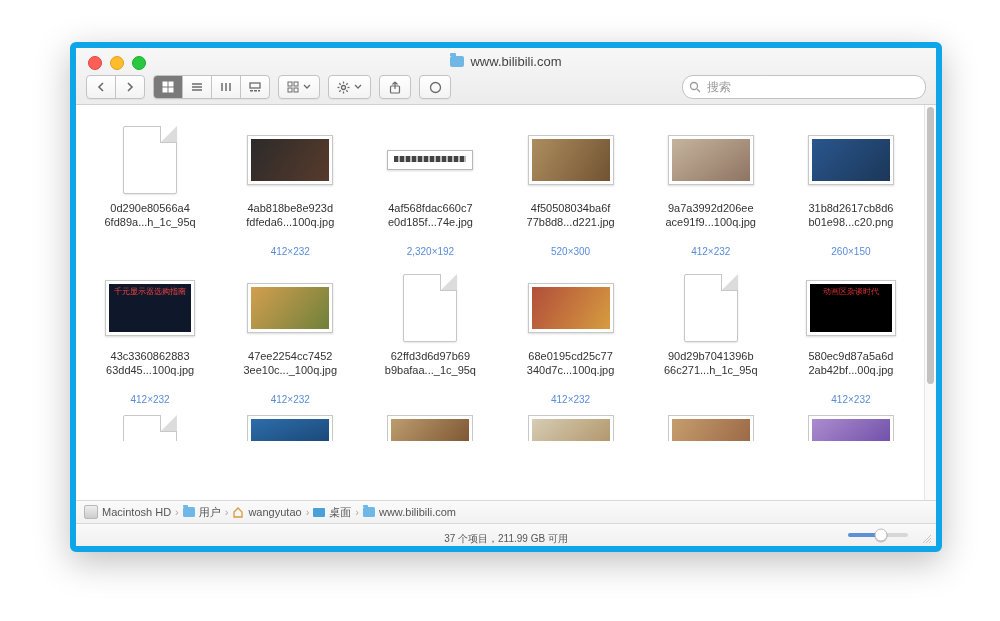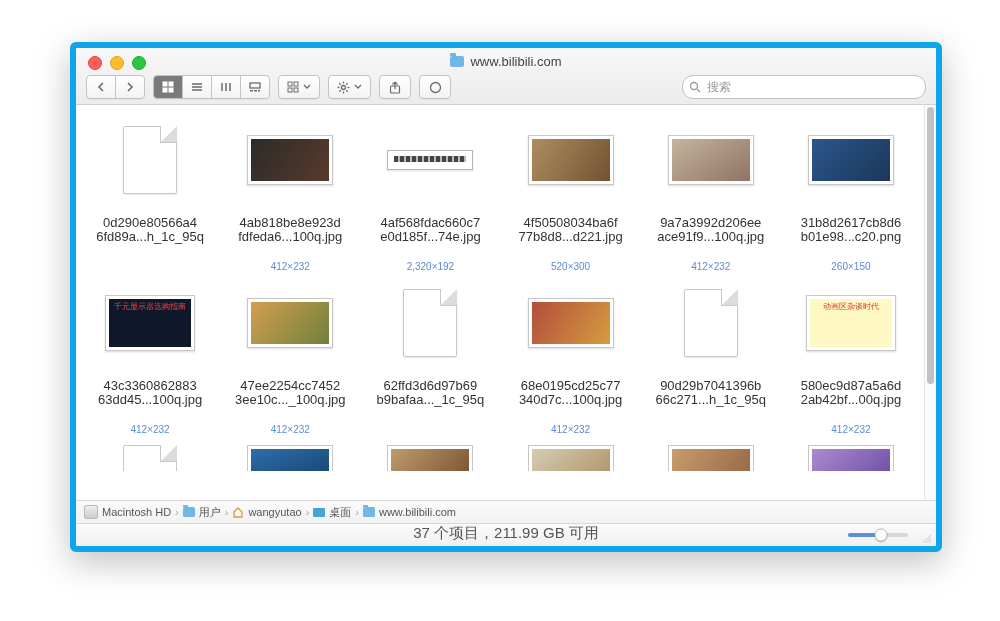--- a/index.html
+++ b/index.html
@@ -34,58 +34,58 @@
   .search input::placeholder{color:#9a9a9a;}
 
   
   .content{flex:1;overflow:hidden;position:relative;background:#fff;}
   .scroll{position:absolute;top:0;left:0;right:11px;bottom:0;overflow:hidden;}
   .grid{display:grid;grid-template-columns:repeat(6,1fr);padding:8px 4px 0 4px;}
   .item{display:flex;flex-direction:column;align-items:center;padding:6px 4px 4px 4px;text-align:center;}
   .thumb-wrap{height:82px;display:flex;align-items:center;justify-content:center;}
   .thumb{border:1px solid #c7c7c7;box-shadow:0 0 0 3px #fff inset,0 1px 2px rgba(0,0,0,.15);background:#ddd;}
   .thumb.img{width:84px;height:48px;}
-  .fname{font-size:13px;color:#333;line-height:14px;margin-top:15px;max-width:130px;word-break:break-all;text-align:center;}
+  .fname{font-size:11px;color:#333;line-height:14px;margin-top:0;max-width:130px;word-break:break-all;text-align:center;}
   .dim{font-size:10px;color:#5a8bd8;margin-top:17px;}
 
   
   .gfile{width:52px;height:66px;border:1px solid #c7c7c7;border-radius:2px;background:#fff;position:relative;box-shadow:0 1px 2px rgba(0,0,0,.1);}
   .gfile .fold{position:absolute;top:-1px;right:-1px;width:16px;height:16px;background:linear-gradient(135deg,#fff 49%,#dcdcdc 51%);border-left:1px solid #c7c7c7;border-bottom:1px solid #c7c7c7;}
 
   .scrollbar{position:absolute;top:0;right:0;width:11px;bottom:0;background:#fafafa;border-left:1px solid #e6e6e6;}
   .scrollbar .knob{position:absolute;left:2px;top:2px;width:7px;height:70%;background:#c2c2c2;border-radius:4px;}
 
   
   .pathbar{height:22px;border-top:1px solid #d8d8d8;background:linear-gradient(#fafafa,#f2f2f2);display:flex;align-items:center;padding:0 8px;font-size:11px;color:#555;gap:4px;overflow:hidden;}
   .pathbar .sep{color:#aaa;}
   .pathbar .pic{display:inline-flex;align-items:center;gap:4px;}
   .ico-disk{width:12px;height:12px;background:linear-gradient(#eee,#ccc);border:1px solid #b8b8b8;border-radius:2px;}
   .ico-fold{width:12px;height:10px;background:#6fb8e6;border-radius:1.5px;position:relative;}
   .ico-fold::before{content:"";position:absolute;top:-2px;left:0;width:5px;height:2px;background:#6fb8e6;border-radius:1px 1px 0 0;}
   .ico-home{width:12px;height:12px;display:inline-block;}
   .ico-desk{width:12px;height:9px;background:#4aa0d8;border-radius:1px;}
 
   
-  .statusbar{height:22px;border-top:1px solid #d8d8d8;background:linear-gradient(#fafafa,#f0f0f0);display:flex;align-items:flex-start;justify-content:center;font-size:15px;color:#555;position:relative;}
+  .statusbar{height:22px;border-top:1px solid #d8d8d8;background:linear-gradient(#fafafa,#f0f0f0);display:flex;align-items:flex-end;justify-content:center;font-size:10px;color:#555;position:relative;}
   .zoom{position:absolute;right:28px;top:50%;transform:translateY(-50%);width:60px;height:4px;background:#d7d7d7;border-radius:2px;}
   .zoom .kn{position:absolute;top:50%;left:55%;transform:translate(-50%,-50%);width:11px;height:11px;border-radius:50%;background:#fff;border:1px solid #bcbcbc;box-shadow:0 1px 1px rgba(0,0,0,.2);}
   .zoom .fill{position:absolute;left:0;top:0;bottom:0;width:55%;background:#5c91d8;border-radius:2px;}
   .resize{position:absolute;right:4px;bottom:2px;width:12px;height:12px;opacity:.5;}
 
   
   .th-a{background:linear-gradient(120deg,#2a2a2a,#5a3b2b);}
   .th-b{width:84px;height:18px;background:#fff;border:1px solid #b8b8b8;}
   .th-b .bar{margin:5px 6px;height:6px;background:repeating-linear-gradient(90deg,#444 0 4px,#bbb 4px 6px);}
   .th-c{background:linear-gradient(120deg,#b09060,#6e5030);}
   .th-d{background:linear-gradient(145deg,#c8b8a0,#8c7060);}
   .th-e{background:linear-gradient(135deg,#2a5890,#1b3556);}
   .th-f{background:#0f172a;color:#e44;font-size:8px;line-height:10px;padding:6px 2px 0;}
   .th-g{background:linear-gradient(130deg,#d8a050,#6a7f3a);}
   .th-h{background:linear-gradient(120deg,#b04a3a,#d8a040);}
-  .th-j{background:#fef9c3;color:#d33;font-size:8px;line-height:10px;padding:6px 2px 0;}
+  .th-j{background:#000000;color:#d33;font-size:8px;line-height:10px;padding:6px 2px 0;}
   .th-k{background:linear-gradient(160deg,#3070b0,#103860);}
   .th-l{background:linear-gradient(130deg,#c0a070,#704828);}
   .th-m{background:linear-gradient(140deg,#d8d0b8,#a88858);}
   .th-n{background:linear-gradient(120deg,#c8a070,#946040);}
   .th-o{background:linear-gradient(140deg,#b090d0,#6040a0);}
 
   
   .item.cut .thumb-wrap{height:26px;overflow:hidden;align-items:flex-start;}
   .item.cut .thumb{margin-top:0;}
 </style>

